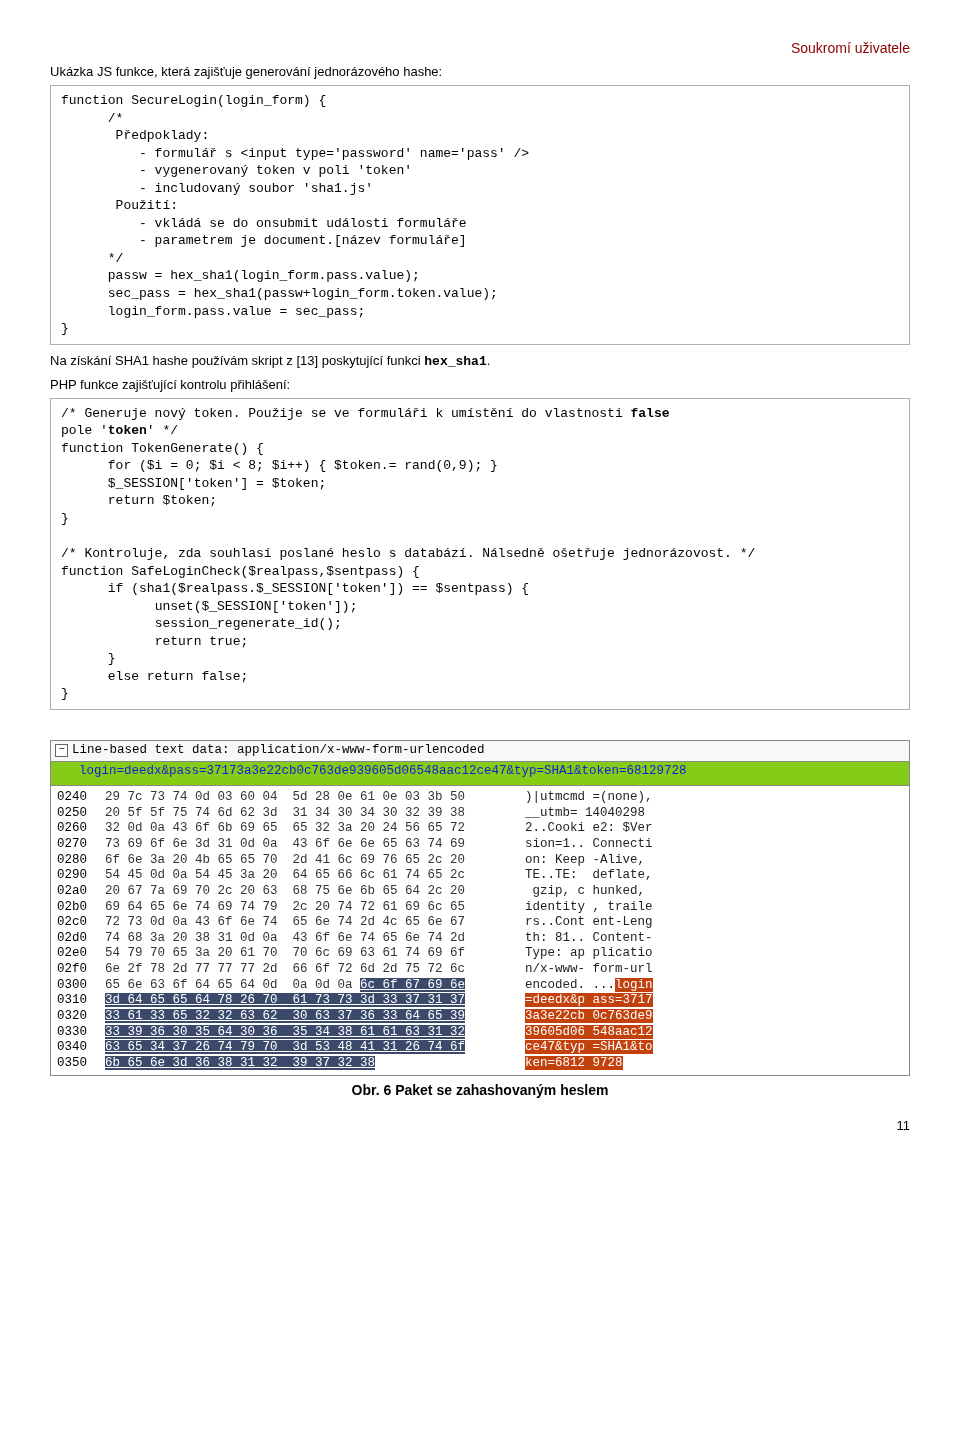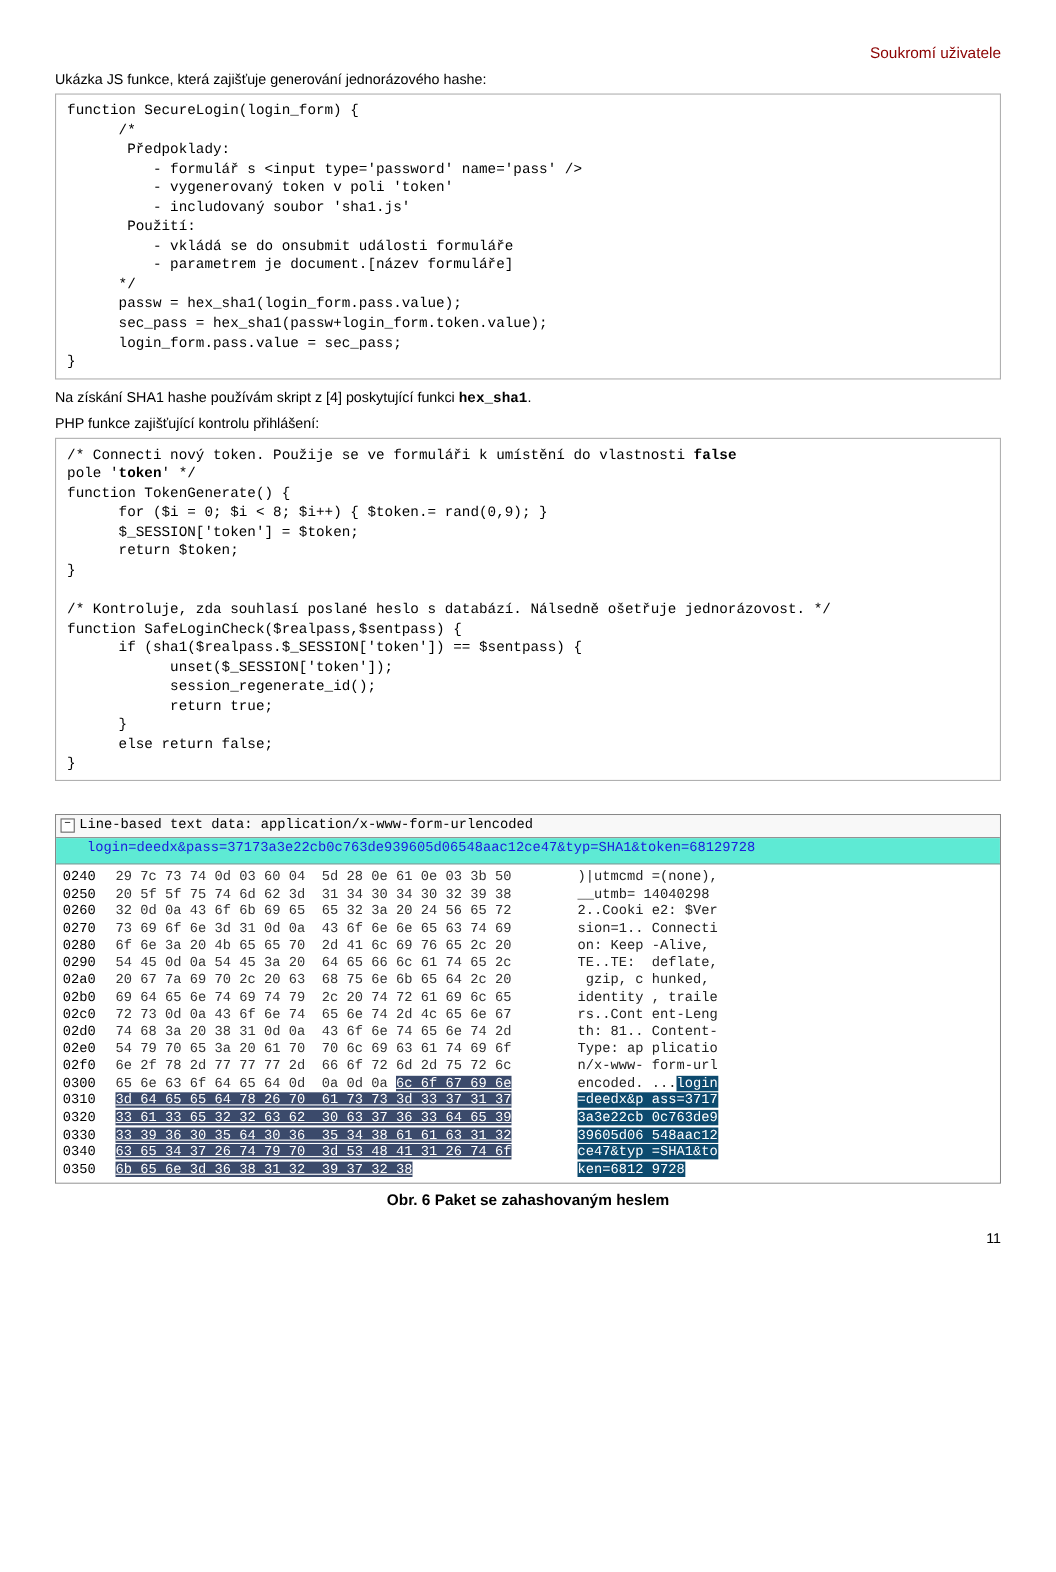--- a/index.html
+++ b/index.html
@@ -67,40 +67,40 @@
     display: inline-block;
     width: 11px; height: 11px;
     border: 1px solid #666;
     text-align: center;
     line-height: 9px;
     font-size: 10px;
     margin-right: 4px;
     background: #fff;
   }
   .packet-postline {
-    background: #5eead4;
+    background: #84cc16;
     color: #1a1adf;
     padding: 2px 4px 6px 28px;
     border-bottom: 1px solid #888;
     white-space: nowrap;
     overflow: hidden;
   }
   .hexdump {
     background: #fff;
     padding: 4px 6px;
     white-space: pre;
     font-size: 12.5px;
     overflow: hidden;
   }
   .hexdump .row { display: flex; }
   .hexdump .addr { width: 48px; color: #000; }
   .hexdump .bytes { width: 420px; color: #333; }
   .hexdump .ascii { color: #222; }
   .hl { background: #3b4a6b; color: #fff; text-decoration: underline; }
-  .hl-ascii .s { background: #0c4a6e; color: #fff; }
+  .hl-ascii .s { background: #c2410c; color: #fff; }
 </style>
 </head>
 <body>
 
 <div class="header-right">Soukromí uživatele</div>
 
 <p class="para">Ukázka JS funkce, která zajišťuje generování jednorázového hashe:</p>
 
 <div class="code-box">function SecureLogin(login_form) {
       /*
@@ -111,26 +111,26 @@
        Použití:
           - vkládá se do onsubmit události formuláře
           - parametrem je document.[název formuláře]
       */
       passw = hex_sha1(login_form.pass.value);
       sec_pass = hex_sha1(passw+login_form.token.value);
       login_form.pass.value = sec_pass;
 }</div>
 
 <p class="para">
-  <span>Na získání SHA1 hashe používám skript z [4] poskytující funkci </span><span class="mono">hex_sha1</span><span>.</span>
+  <span>Na získání SHA1 hashe používám skript z [13] poskytující funkci </span><span class="mono">hex_sha1</span><span>.</span>
 </p>
 
 <p class="para">PHP funkce zajišťující kontrolu přihlášení:</p>
 
-<div class="code-box"><span>/* Connecti nový token. Použije se ve formuláři k umístění do vlastnosti </span><span class="bold">false</span>
+<div class="code-box"><span>/* Generuje nový token. Použije se ve formuláři k umístění do vlastnosti </span><span class="bold">false</span>
 <span>pole '</span><span class="bold">token</span><span>' */</span>
 <span>function TokenGenerate() {
       for ($i = 0; $i &lt; 8; $i++) { $token.= rand(0,9); }
       $_SESSION['token'] = $token;
       return $token;
 }
 
 /* Kontroluje, zda souhlasí poslané heslo s databází. Nálsedně ošetřuje jednorázovost. */
 function SafeLoginCheck($realpass,$sentpass) {
       if (sha1($realpass.$_SESSION['token']) == $sentpass) {

